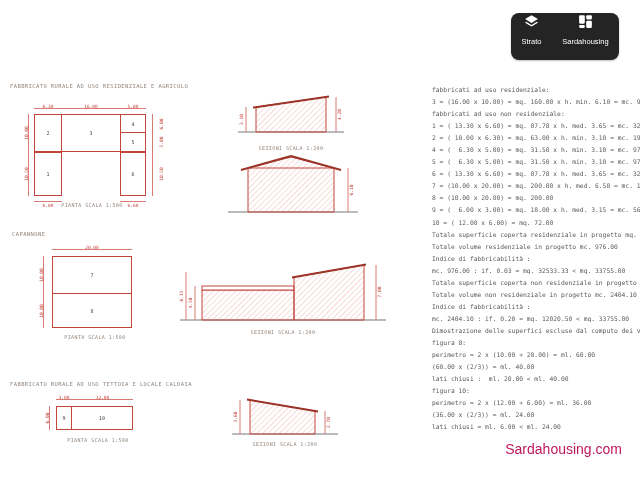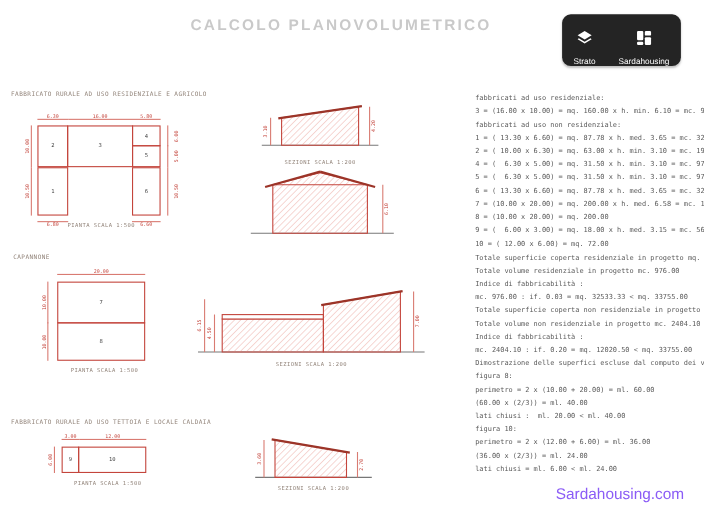--- a/index.html
+++ b/index.html
@@ -5,21 +5,21 @@
   html,body { margin:0; padding:0; background:#fff; }
   .page { position:relative; width:640px; height:480px; background:#ffffff; overflow:hidden;
           font-family:"Liberation Sans", sans-serif; }
 
   
   .title { position:absolute; left:0; top:14px; width:620px; text-align:center;
            font-size:14px; font-weight:bold; letter-spacing:2px; color:#c9c9c9; }
 
   
   .toolbar { position:absolute; left:511px; top:13px; width:108px; height:47px;
-             background:#242424; border-radius:8px; display:flex; align-items:flex-end;
+             background:#242424; border-radius:8px; display:flex; align-items:flex-start;
              justify-content:space-around; box-shadow:0 1px 2px rgba(0,0,0,.25); }
   .tool-btn { display:flex; flex-direction:column; align-items:center; gap:3px; cursor:pointer; }
   .tool-label { color:#ffffff; font-size:7.5px; }
 
   
   .heading, .scale-label { position:absolute; font-size:5.5px; color:#93857b;
            letter-spacing:.4px; white-space:nowrap; font-family:"DejaVu Sans Mono", monospace; }
   .scale-label { font-size:5px; text-align:center; }
 
   
@@ -38,28 +38,27 @@
           font-family:"DejaVu Sans Mono", monospace; }
   .dim-v.lab-right > span { left:8px; }
 
   .drawing { position:absolute; }
 
   
   .calc { position:absolute; left:432px; top:84px; width:204px; }
   .calc-line { font-size:6.3px; line-height:12.05px; color:#5a5a5a; white-space:pre;
                font-family:"DejaVu Sans Mono", monospace; }
 
-  .brand { position:absolute; right:18px; top:441px; font-size:14px; color:#8b5cf6; }
+  .brand { position:absolute; right:18px; top:441px; font-size:14px; color:#be185d; }
 </style>
 </head>
 <body>
 
 <div class="page">
 
-  <div class="title">CALCOLO PLANOVOLUMETRICO</div>
 
   <div class="toolbar">
     <div class="tool-btn">
       <span>
         <svg width="17" height="17" viewBox="0 0 24 24">
           <path d="M12 3 L21 8.5 12 14 3 8.5 Z" fill="#fff"></path>
           <path d="M4.5 12.5 L12 17 19.5 12.5 L21 13.7 12 19.2 3 13.7 Z" fill="#fff"></path>
         </svg>
       </span>
       <span class="tool-label">Strato</span>

